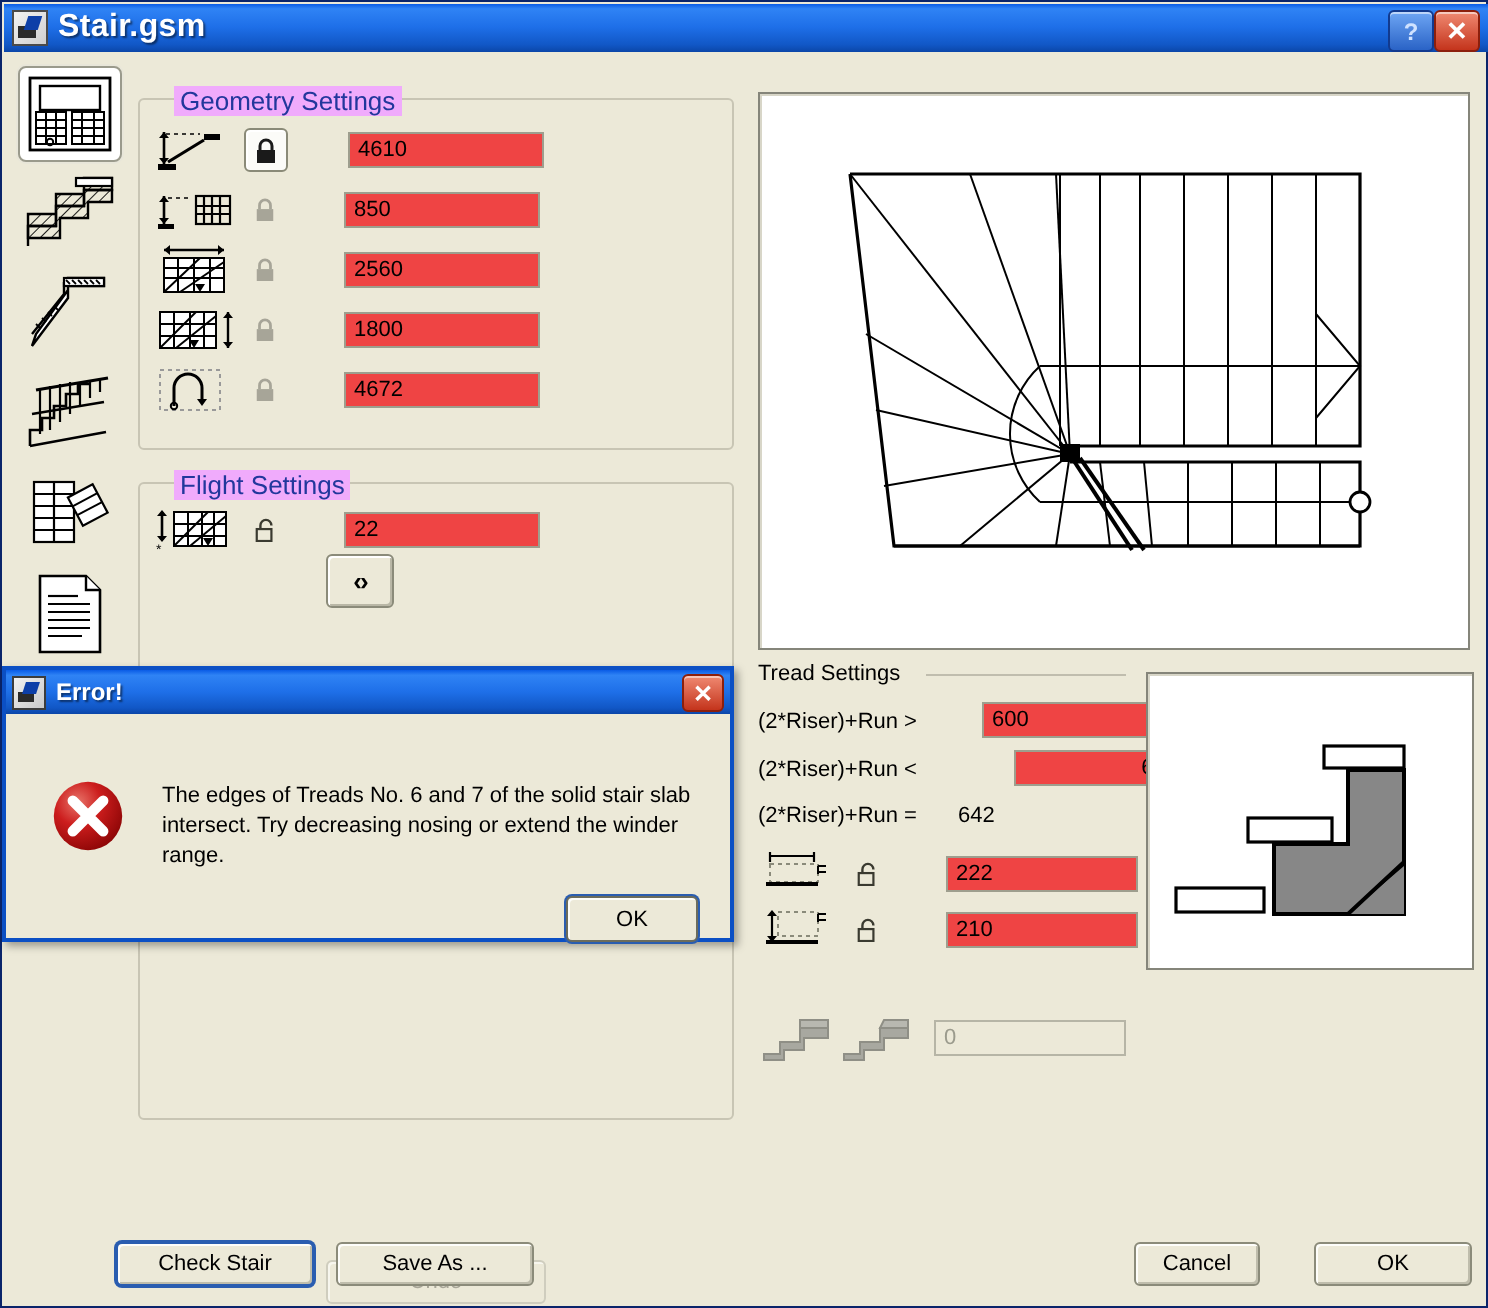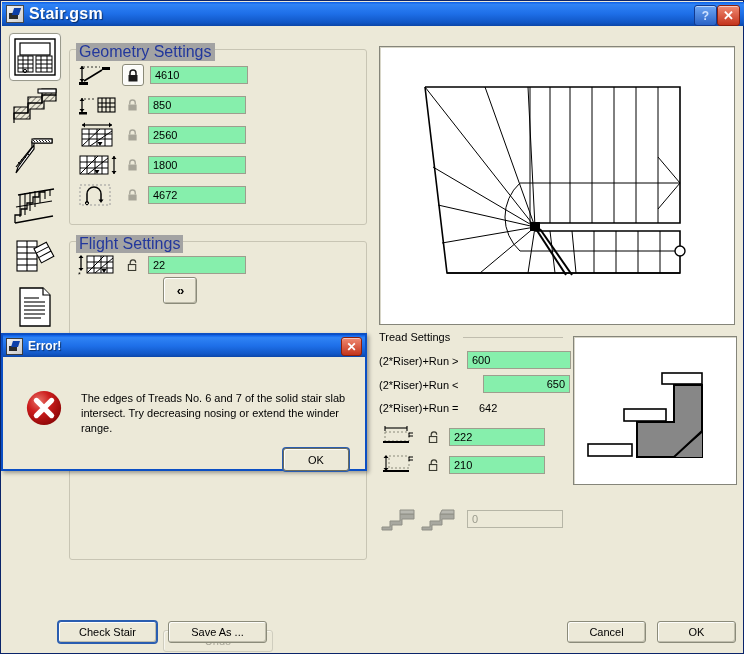--- a/index.html
+++ b/index.html
@@ -67,39 +67,40 @@
     box-shadow:0 0 0 1px #e8e6d9;
   }
   .side-item svg{display:block;}
   
   .group{
     position:absolute;
     border:1px solid #c8c5b4;border-radius:3px;
     background:transparent;
   }
   .group > .legend{
-    position:absolute;top:-7px;left:6px;
-    background:#a3a3a3;padding:0 3px;
-    color:#22379c;font-size:16px;
+    position:absolute;top:-7px;left:17px;
+    background:#f0abfc;padding:0 3px;
+    color:#22379c;font-size:13px;
   }
   #grp-geometry{left:68px;top:48px;width:296px;height:174px;}
   #grp-flight{left:68px;top:240px;width:296px;height:317px;}
   
   .row{position:absolute;display:flex;align-items:center;}
   .ficon{width:40px;height:26px;display:flex;align-items:center;justify-content:center;}
   .lock{width:20px;height:20px;display:flex;align-items:center;justify-content:center;margin:0 6px 0 4px;}
   .lock.active{
     background:#fbfbf8;border:1px solid #8a8a78;border-radius:3px;
     box-shadow:inset 1px 1px 0 #fff;
   }
   .fld{
     height:18px;box-sizing:border-box;
-    border:1px solid #9e9e8e;background:#86efac;
+    border:1px solid #9e9e8e;background:#ef4444;
     padding:1px 4px;font-size:11px;line-height:15px;color:#000;
     font-family:"Liberation Sans", sans-serif;
+    margin-left:24px;
   }
   .fld.dis{background:#ece9d8;color:#9b9b8d;border-color:#b6b5a6;}
   
   #nav-btn{
     position:absolute;left:162px;top:276px;width:32px;height:25px;
     background:#ece9d8;border:1px solid #8b8b7a;border-radius:3px;
     box-shadow:inset 1px 1px 0 #fff, inset -1px -1px 0 #b9b7a6;
     display:flex;align-items:center;justify-content:center;
     font-weight:bold;font-size:13px;letter-spacing:-1px;
   }
@@ -126,21 +127,21 @@
     font-family:"Liberation Sans", sans-serif;
   }
   .btn.focus{
     border:1px solid #2a5db0;
     box-shadow:0 0 0 1px #2a5db0, inset 1px 1px 0 #fdfdfa, inset -1px -1px 0 #bfbdac;
   }
   .btn.dis{color:#a8a698;border-color:#cfcdbe;box-shadow:inset 1px 1px 0 #f7f6ee;}
   #btn-undo{left:162px;top:585px;width:110px;margin-top:44px;}
   #btn-check{left:57px;top:620px;width:99px;}
   #btn-saveas{left:167px;top:620px;width:99px;}
-  #btn-cancel{left:566px;top:620px;width:79px;align-items:center;}
+  #btn-cancel{left:566px;top:620px;width:63px;align-items:center;}
   #btn-ok{left:656px;top:620px;width:79px;}
   
   #error-dlg{
     position:absolute;left:0px;top:332px;width:366px;height:138px;
     background:#ece9d8;
     border:2px solid #0b4fc4;
     box-sizing:border-box;
     box-shadow:2px 2px 4px rgba(0,0,0,.35);
   }
   #err-title{

